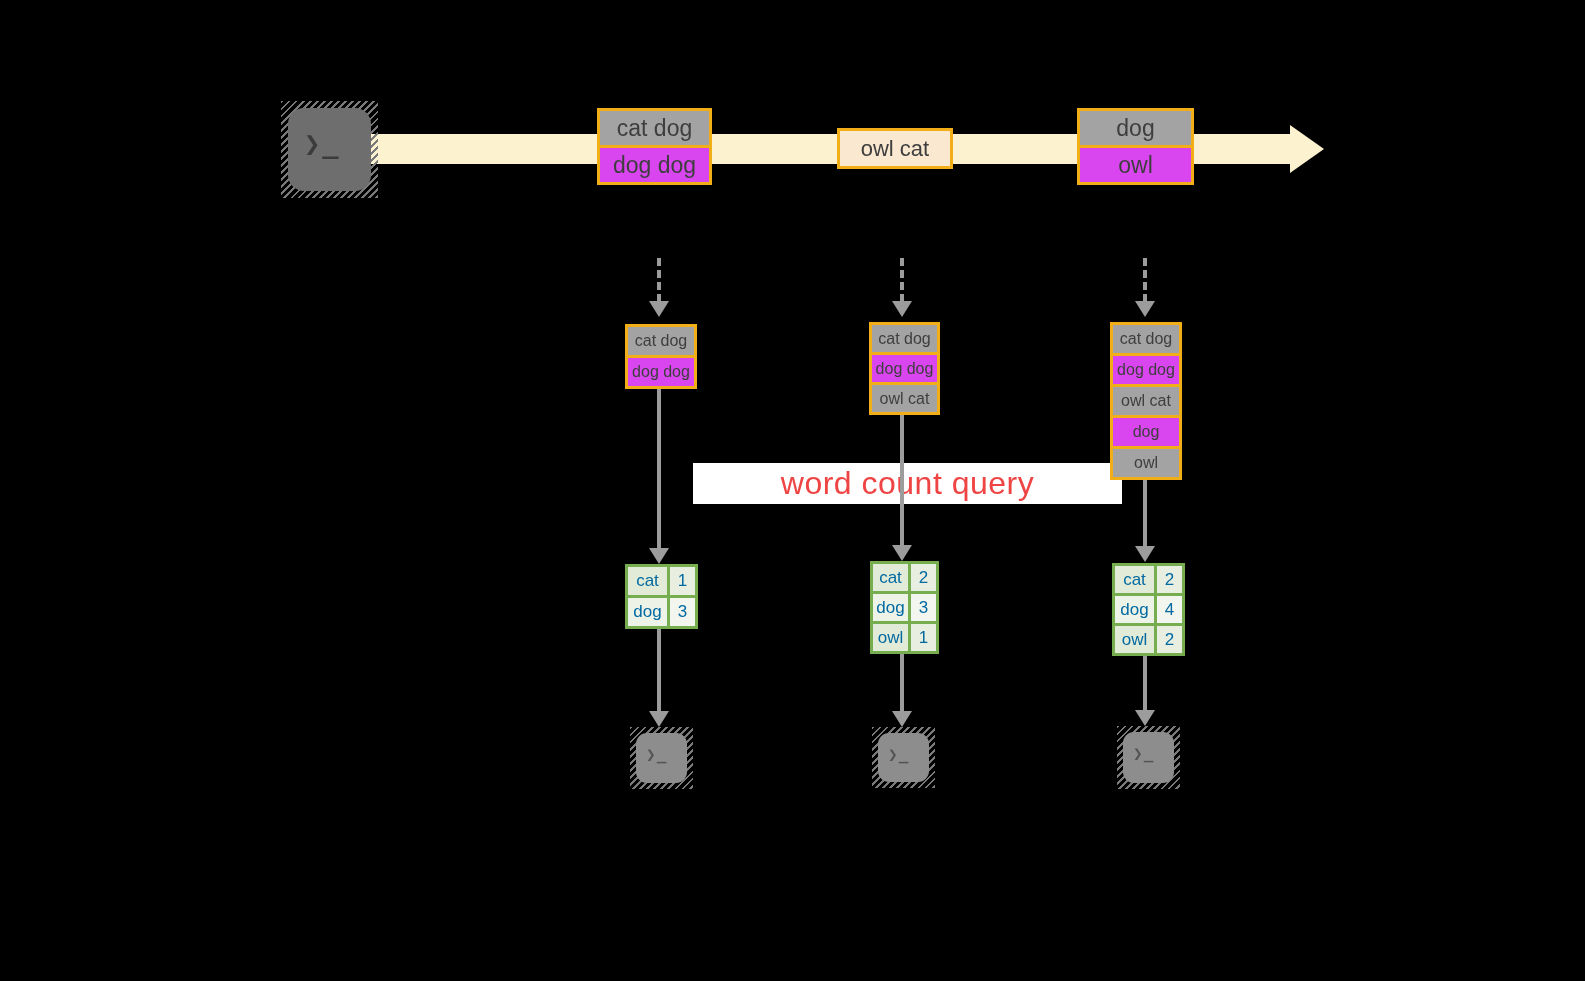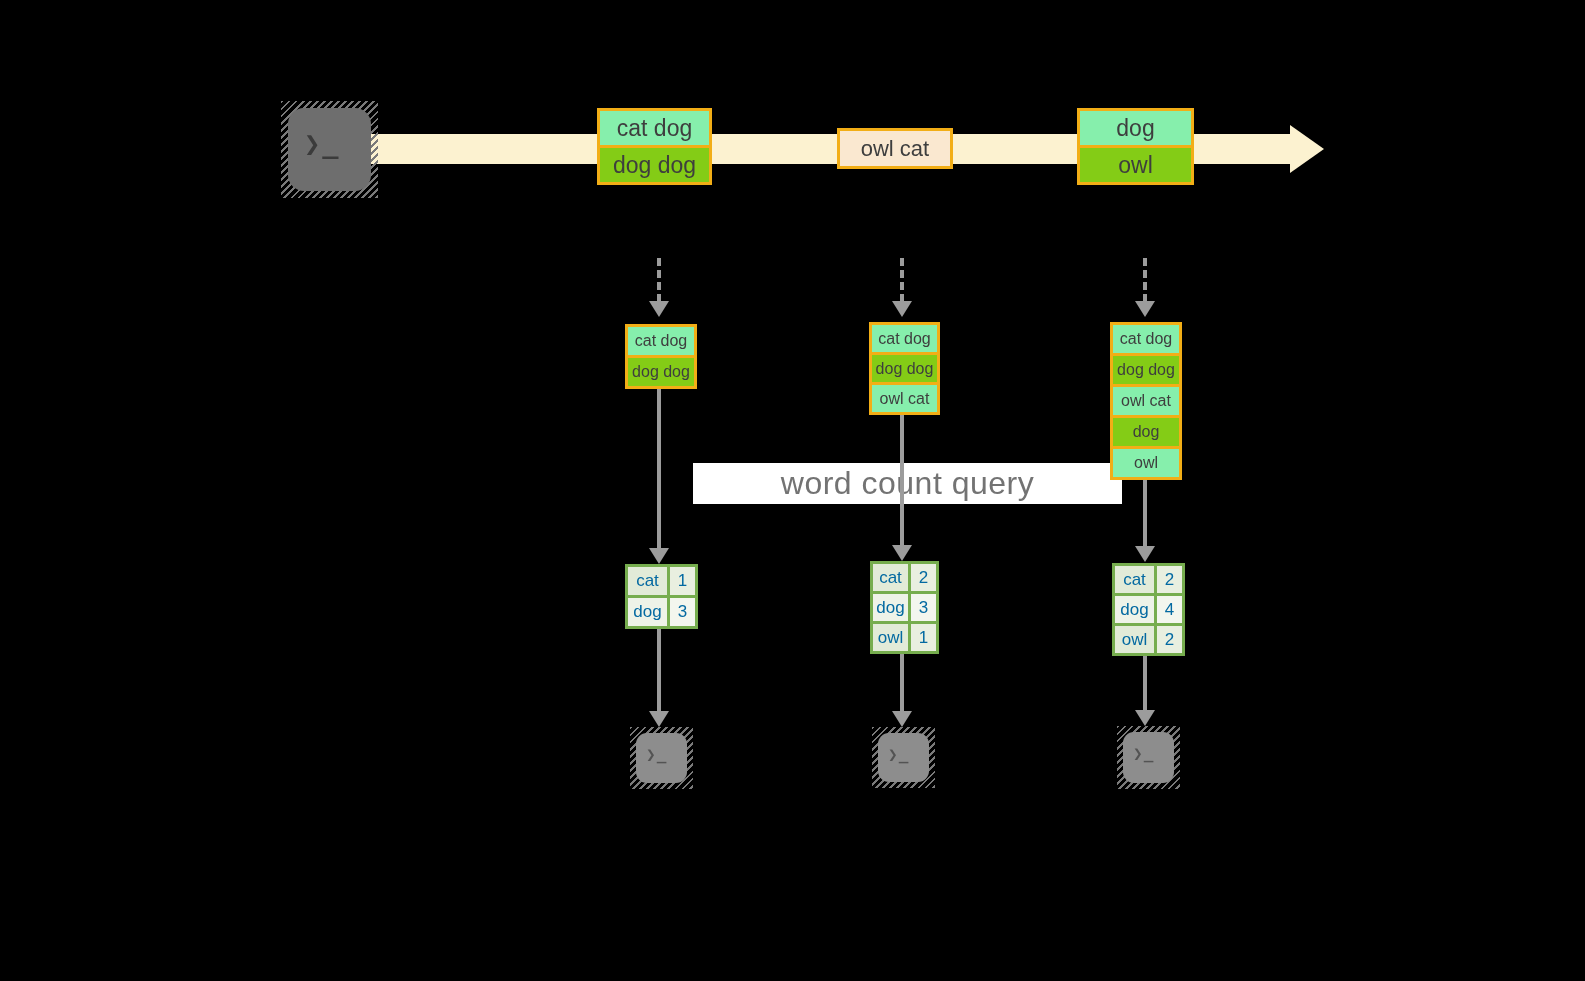--- a/index.html
+++ b/index.html
@@ -17,35 +17,35 @@
   .term .body{position:absolute;inset:7px;border-radius:16px;display:flex;align-items:flex-start;justify-content:flex-start;}
   .term.big .body{background:#6e6e6e;}
   .term.small .body{background:#8d8d8d;border-radius:11px;inset:6px;}
   .prompt{font-family:"DejaVu Sans Mono","Liberation Mono",monospace;font-weight:bold;color:#333;
     opacity:.85;line-height:1;}
   .term.big .prompt{font-size:27px;margin:22px 0 0 16px;letter-spacing:2px;}
   .term.small .prompt{font-size:16px;margin:14px 0 0 10px;letter-spacing:1px;color:#4a4a4a;}
   
   .obox{position:absolute;background:#f2ae16;padding:3px;display:grid;grid-auto-rows:1fr;gap:3px;z-index:4;box-sizing:border-box;}
   .orow{display:flex;align-items:center;justify-content:center;color:#3e3e3e;}
-  .orow.peach{background:#86efac;}
-  .orow.cream{background:#84cc16;}
+  .orow.peach{background:#a3a3a3;}
+  .orow.cream{background:#d946ef;}
   .orow.plight{background:#fae8d0;}
   .obox.top .orow{font-size:23px;height:34px;}
   .obox.single .orow{font-size:22px;height:35px;}
   .obox.stack .orow{font-size:16px;}
   
   .vline{position:absolute;width:0;z-index:3;border-left:4px solid #9c9c9c;}
   .vdash{position:absolute;width:0;z-index:3;border-left:4px dashed #9c9c9c;}
   .vhead{position:absolute;width:0;height:0;z-index:3;
     border-left:10px solid transparent;border-right:10px solid transparent;border-top:16px solid #9c9c9c;}
   
   .query{position:absolute;left:693px;top:463px;width:429px;height:41px;background:#ffffff;z-index:2;
     display:flex;align-items:center;justify-content:center;}
-  .query span{font-size:32px;color:#737373;letter-spacing:.5px;}
+  .query span{font-size:32px;color:#ef4444;letter-spacing:.5px;}
   
   .gtable{position:absolute;background:#76ad4e;padding:3px;display:grid;gap:3px;z-index:4;box-sizing:border-box;
     grid-template-columns:1fr 25px;}
   .gcell{display:flex;align-items:center;justify-content:center;font-size:17px;color:#0369a1;}
   .gcell.ra{background:#e2ebd8;}
   .gcell.rav{background:#e9efe0;}
   .gcell.rb{background:#eef3e8;}
   .gcell.rbv{background:#f3f6ee;}
 </style>
 </head>

